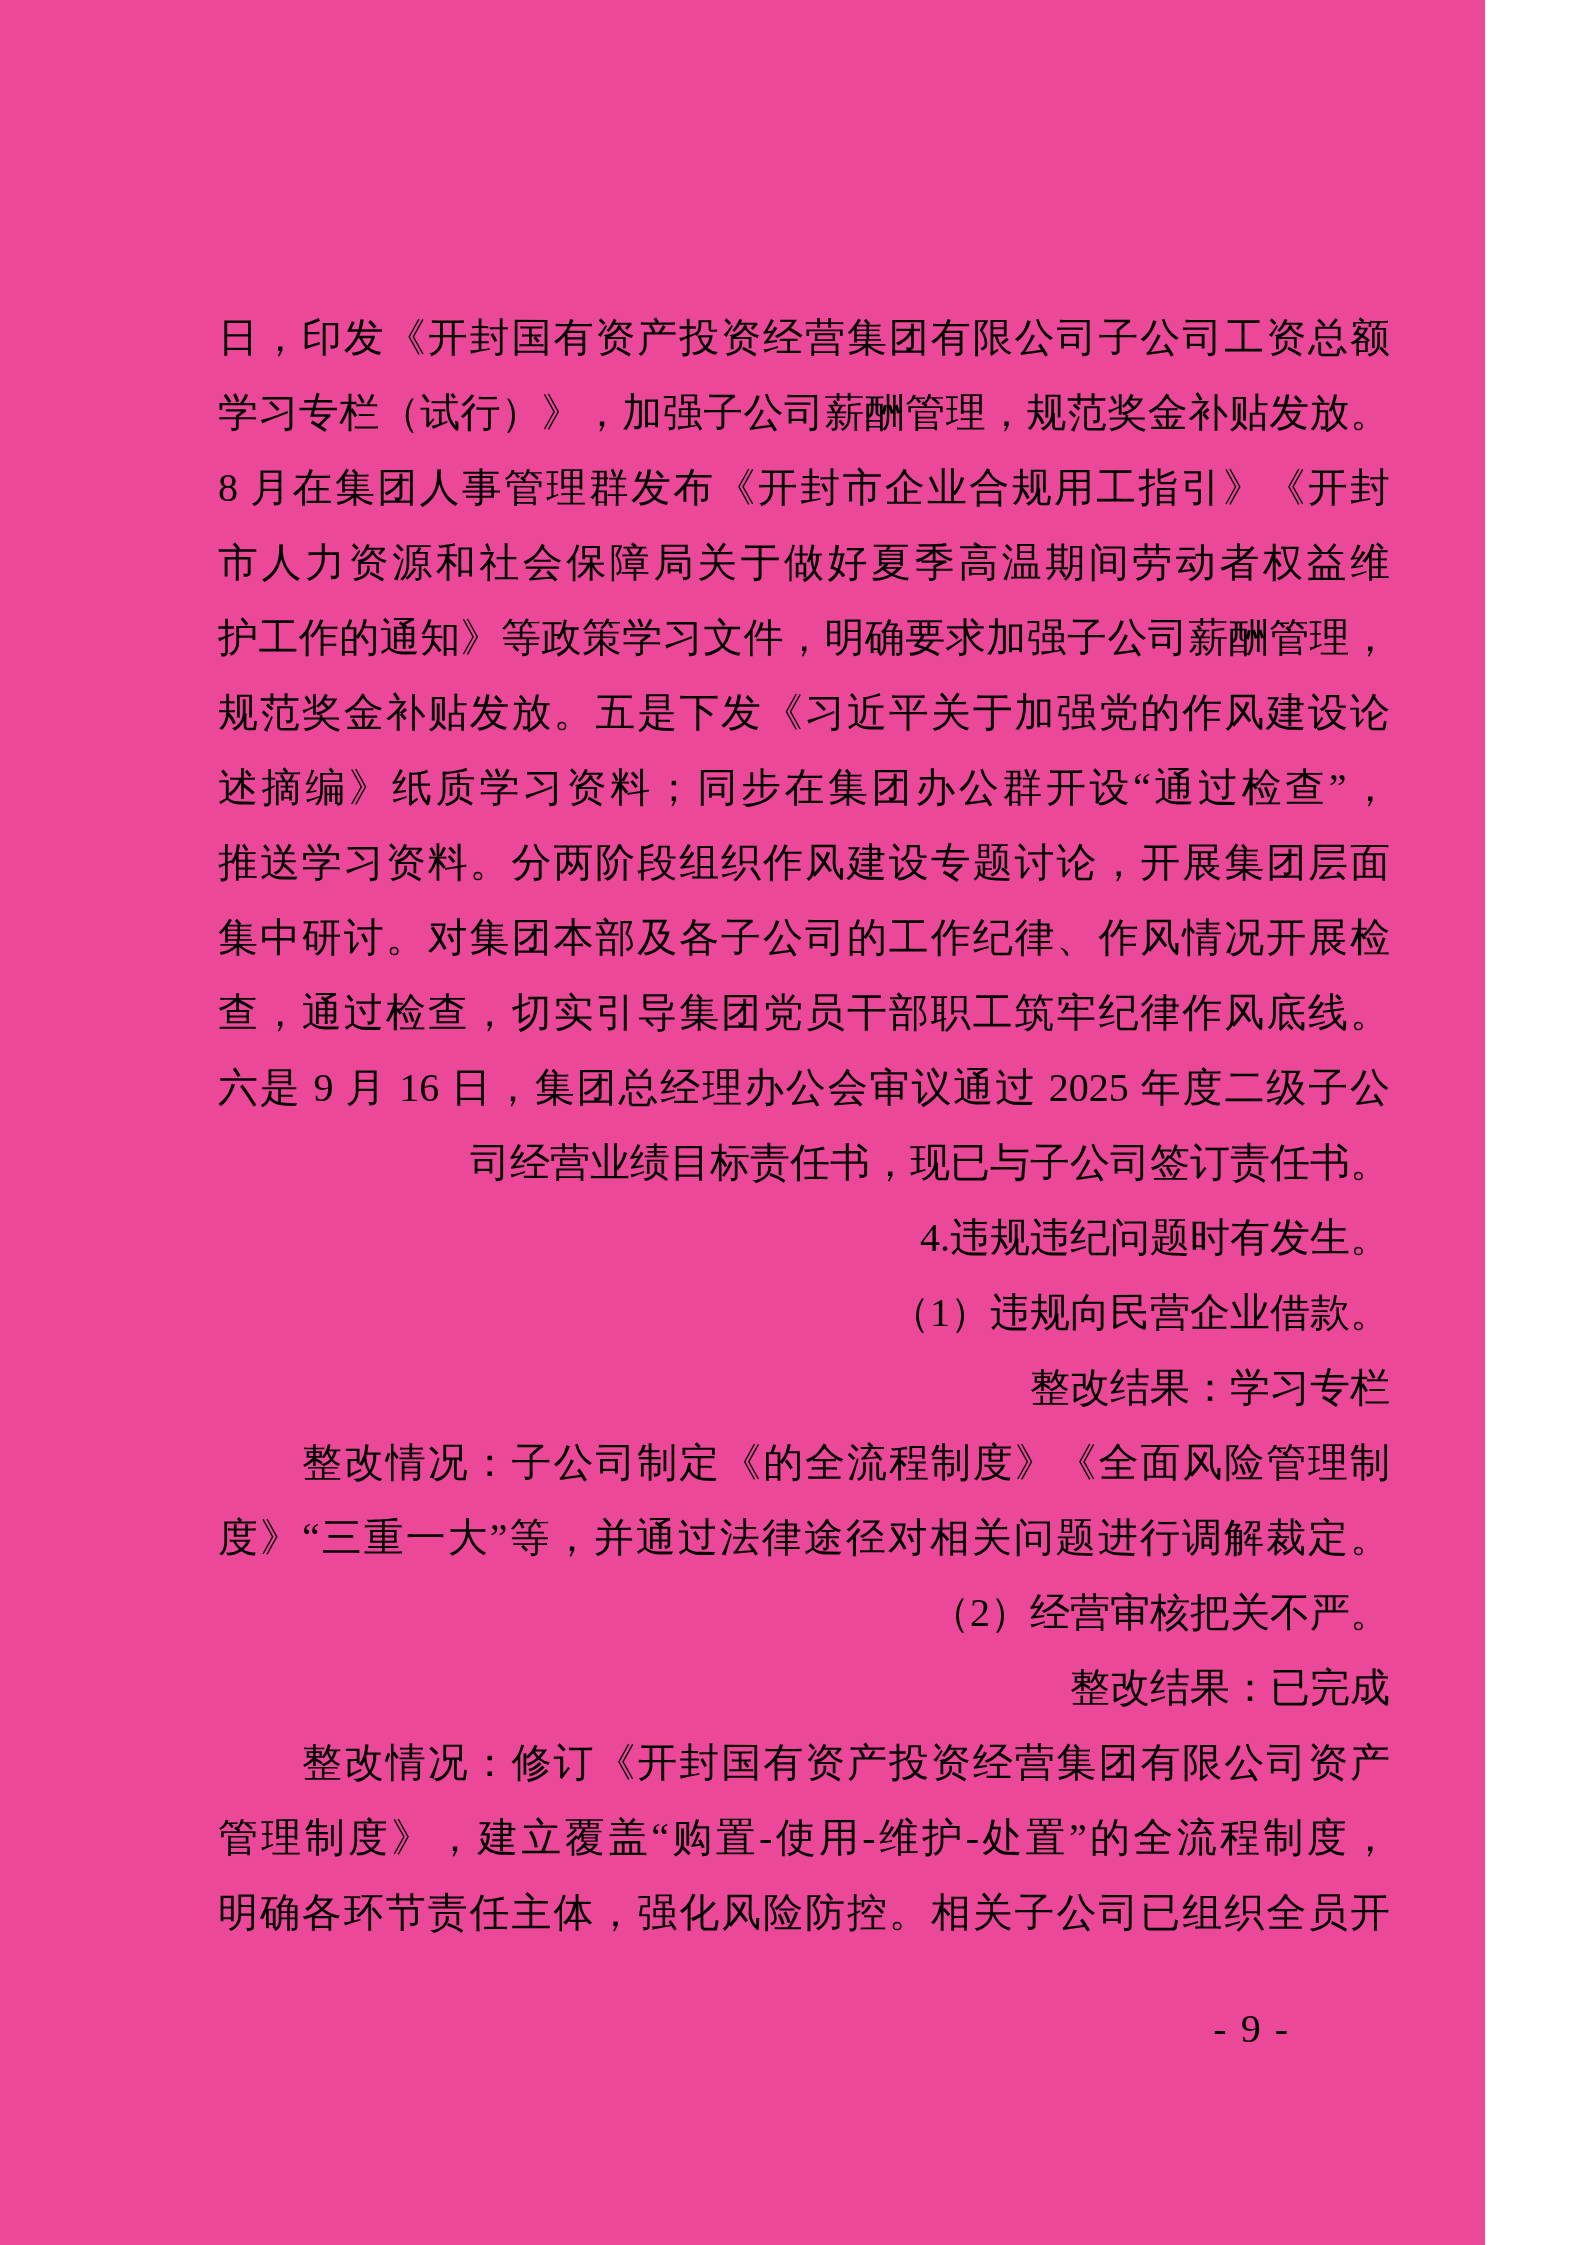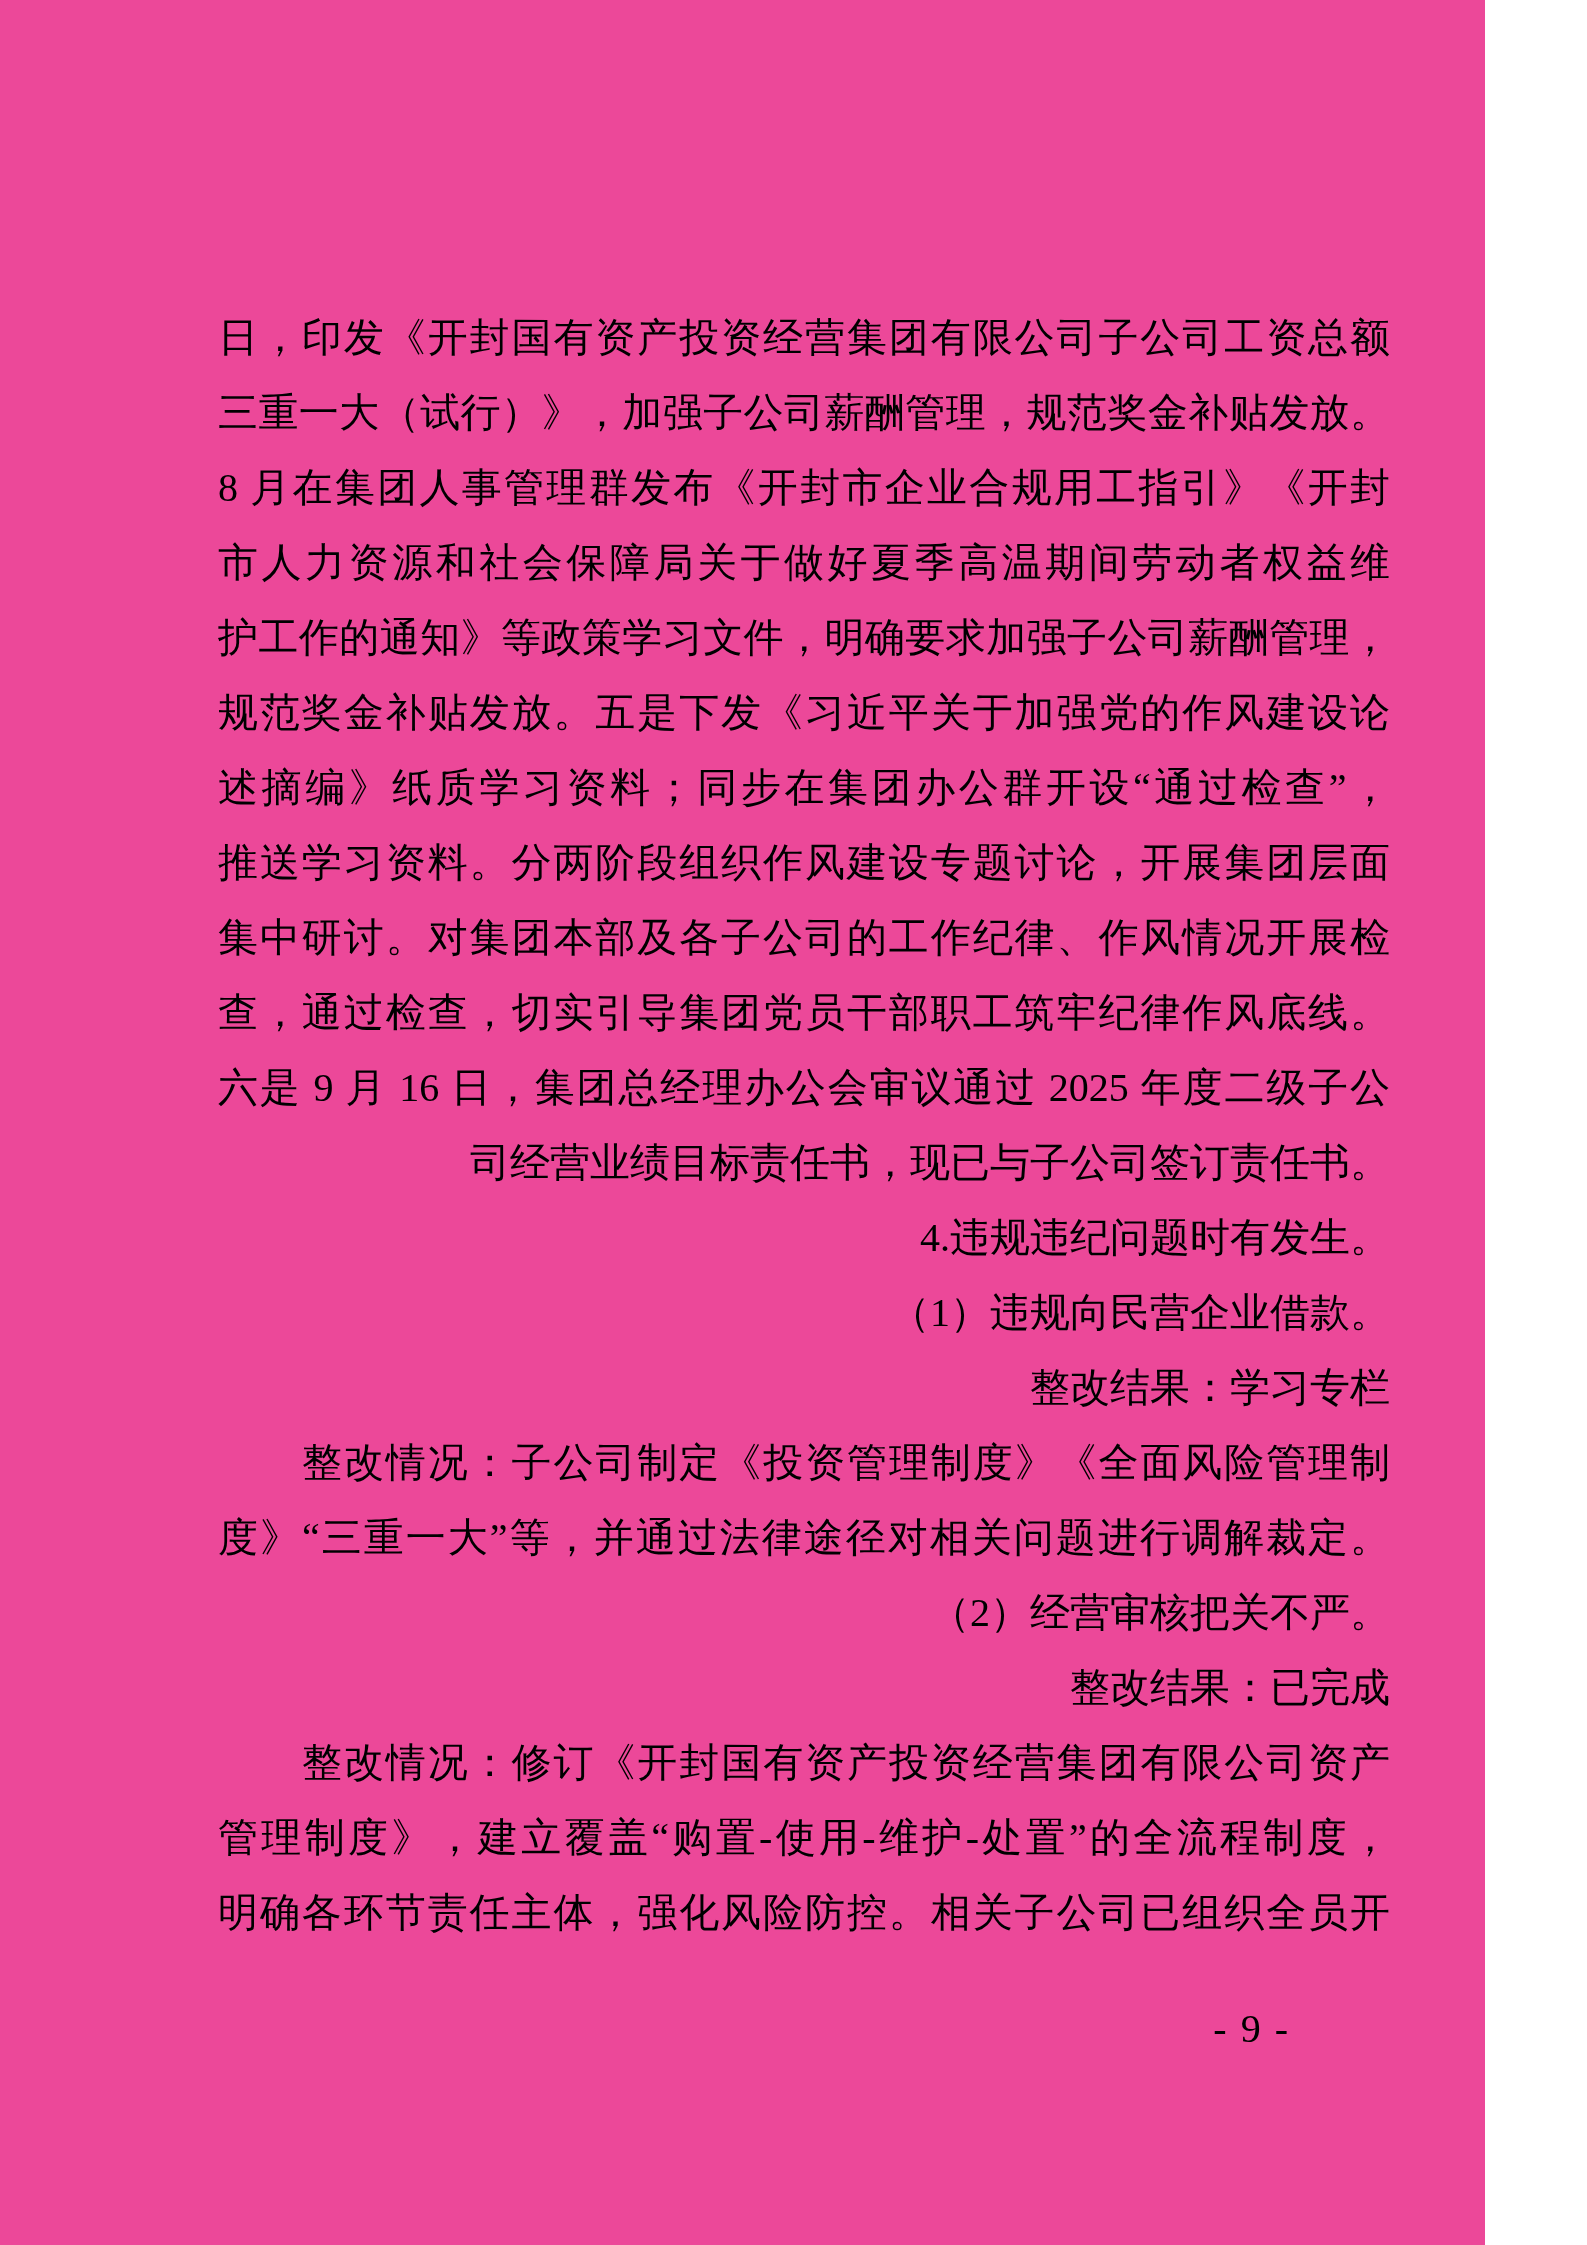--- a/index.html
+++ b/index.html
@@ -55,35 +55,35 @@
     letter-spacing: 2px;
     color: #000000;
   }
 </style>
 </head>
 <body>
 
 <div class="page">
   <div class="text-block">
       <div class="line fill"><span>日，印发《开封国有资产投资经营集团有限公司子公司工资总额</span></div>
-      <div class="line fill"><span>三重一大（试行）》，加强子公司薪酬管理，规范奖金补贴发放。</span></div>
+      <div class="line fill"><span>学习专栏（试行）》，加强子公司薪酬管理，规范奖金补贴发放。</span></div>
       <div class="line fill"><span>8 月在集团人事管理群发布《开封市企业合规用工指引》《开封</span></div>
       <div class="line fill"><span>市人力资源和社会保障局关于做好夏季高温期间劳动者权益维</span></div>
       <div class="line fill"><span>护工作的通知》等政策学习文件，明确要求加强子公司薪酬管理，</span></div>
       <div class="line fill"><span>规范奖金补贴发放。五是下发《习近平关于加强党的作风建设论</span></div>
       <div class="line fill"><span>述摘编》纸质学习资料；同步在集团办公群开设“通过检查”，</span></div>
       <div class="line fill"><span>推送学习资料。分两阶段组织作风建设专题讨论，开展集团层面</span></div>
       <div class="line fill"><span>集中研讨。对集团本部及各子公司的工作纪律、作风情况开展检</span></div>
       <div class="line fill"><span>查，通过检查，切实引导集团党员干部职工筑牢纪律作风底线。</span></div>
       <div class="line fill"><span>六是 9 月 16 日，集团总经理办公会审议通过 2025 年度二级子公</span></div>
       <div class="line"><span>司经营业绩目标责任书，现已与子公司签订责任书。</span></div>
       <div class="line indent"><span class="bold-label">4.违规违纪问题时有发生。</span></div>
       <div class="line indent"><span>（1）违规向民营企业借款。</span></div>
       <div class="line indent"><span class="bold-label">整改结果：</span><span>学习专栏</span></div>
-      <div class="line fill indent"><span class="bold-label">整改情况：</span><span>子公司制定《投资管理制度》《全面风险管理制</span></div>
+      <div class="line fill indent"><span class="bold-label">整改情况：</span><span>子公司制定《的全流程制度》《全面风险管理制</span></div>
       <div class="line fill"><span>度》“三重一大”等，并通过法律途径对相关问题进行调解裁定。</span></div>
       <div class="line indent"><span>（2）经营审核把关不严。</span></div>
       <div class="line indent"><span class="bold-label">整改结果：</span><span>已完成</span></div>
       <div class="line fill indent"><span class="bold-label">整改情况：</span><span>修订《开封国有资产投资经营集团有限公司资产</span></div>
       <div class="line fill"><span>管理制度》，建立覆盖“购置-使用-维护-处置”的全流程制度，</span></div>
       <div class="line fill"><span>明确各环节责任主体，强化风险防控。相关子公司已组织全员开</span></div>
     </div>
   <div class="page-number">- 9 -</div>
 </div>
 

